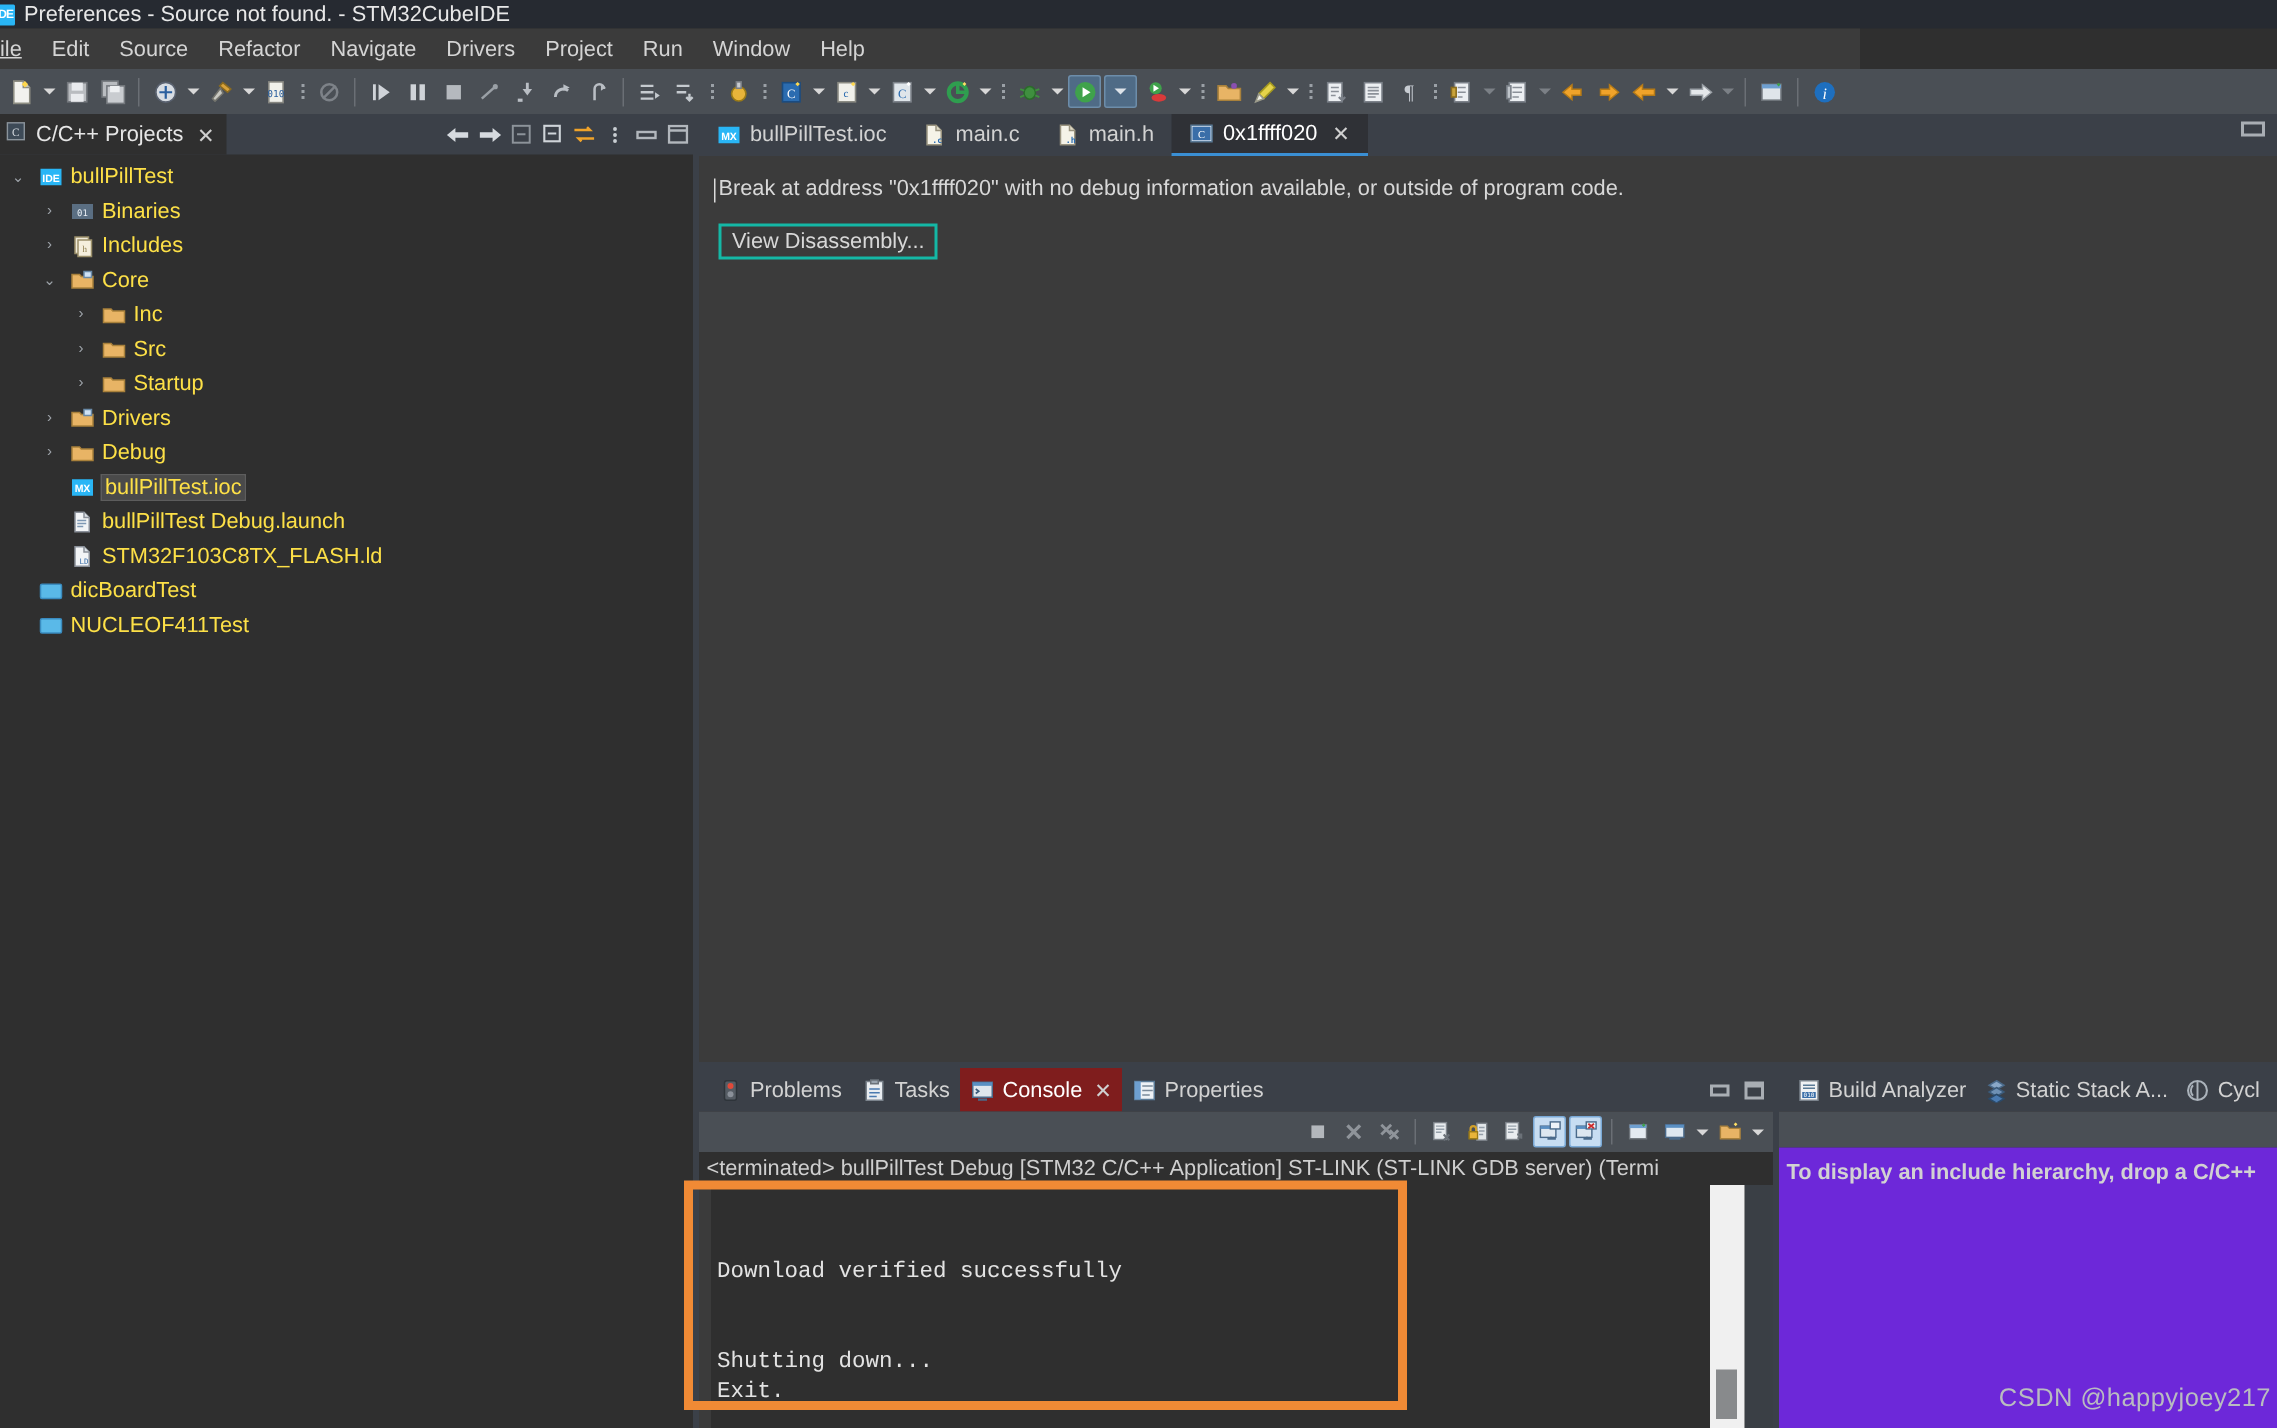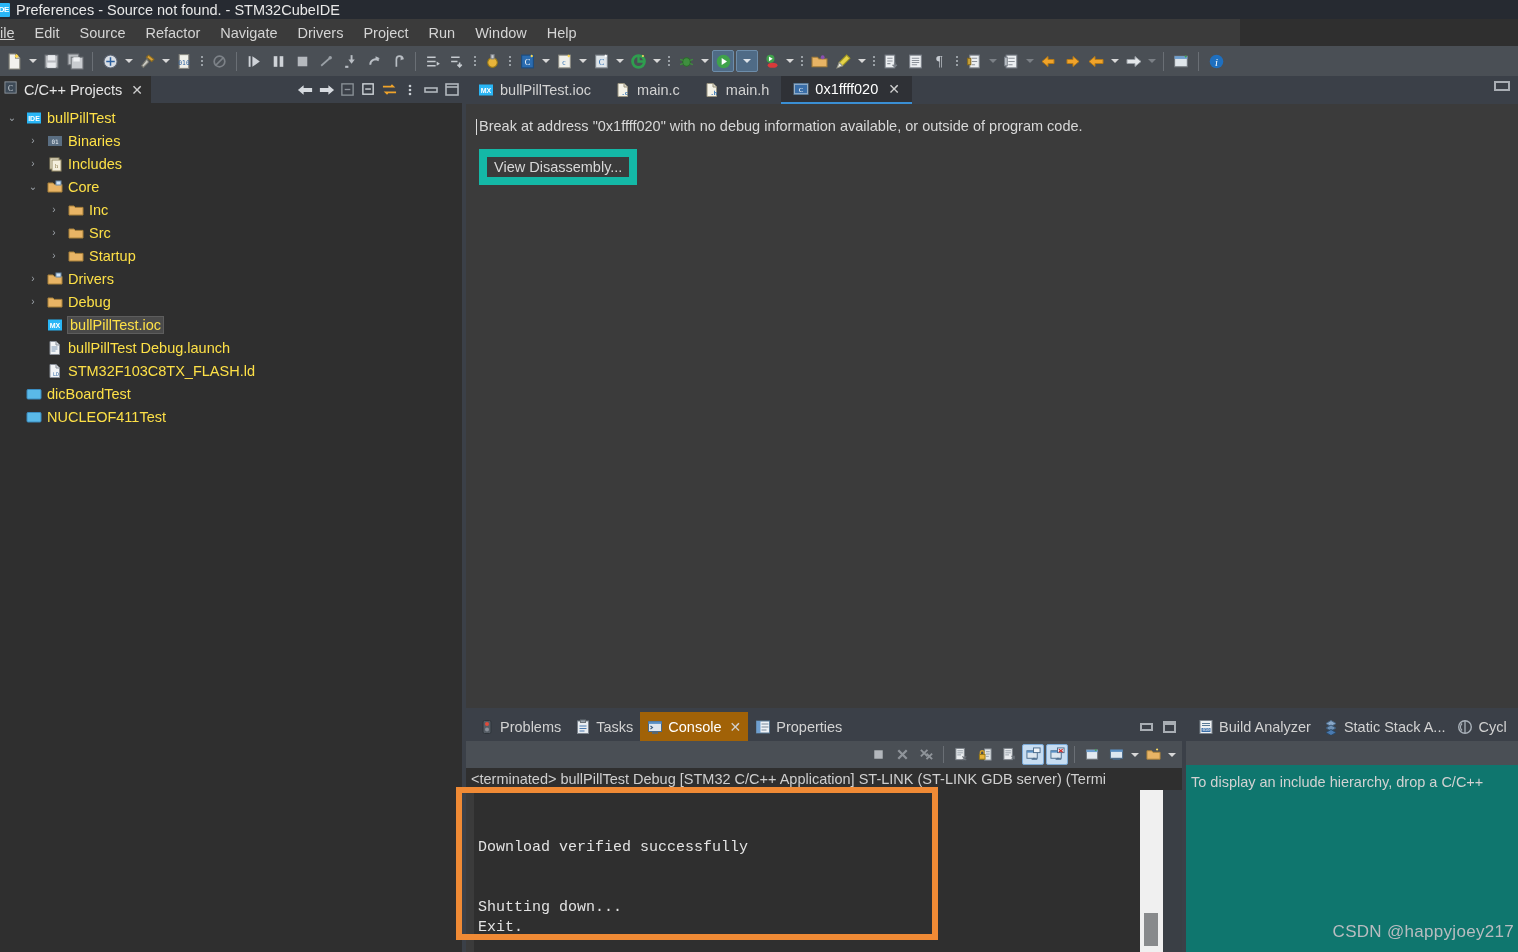--- a/index.html
+++ b/index.html
@@ -137,21 +137,21 @@
   .ed-body { position: absolute; left: 0; top: 28px; right: 0; bottom: 0; background: #3b3b3b; padding: 14px 0 0 10px; }
   .ed-line {
     color: #d8d8d8; font-size: 14.5px; white-space: nowrap;
     position: relative; padding-left: 3px;
   }
   .ed-caret {
     position: absolute; left: 0; top: 1px; width: 1px; height: 16px; background: #dcdcdc;
   }
   .ed-btn {
     display: inline-flex; align-items: center; justify-content: center;
-    border: 8px solid #14b8a6; background: #3b3b3b; color: #d8d8d8;
+    border: 2px solid #14b8a6; background: #3b3b3b; color: #d8d8d8;
     font-size: 14.5px; padding: 2px 7px; margin: 0;
   }
   .ed-row2 { margin-top: 15px; padding-left: 3px; }
   .ed-row3 {
     margin-top: 18px; padding-left: 3px;
     display: flex; align-items: center; gap: 13px;
   }
   .ed-static { color: #d8d8d8; font-size: 14.5px; }
 
   
@@ -160,21 +160,21 @@
     background: #2f2f2f;
   }
   .cp-tabrow {
     position: absolute; left: 0; top: 0; width: 720px; height: 29px;
     background: #3b4048; display: flex; align-items: center; padding-left: 6px;
   }
   .cp-tab {
     height: 29px; display: flex; align-items: center; gap: 5px;
     padding: 0 7px; font-size: 14.5px; color: #d2d2d2; white-space: nowrap;
   }
-  .cp-tab.active { background: #a16207; color: #ffffff; }
+  .cp-tab.active { background: #7f1d1d; color: #ffffff; }
   .cp-tab .x-close { color: #d0d0d0; font-size: 14px; margin-left: 3px; }
   .cp-winbtns {
     position: absolute; right: 10px; top: 0; height: 29px;
     display: flex; align-items: center; gap: 10px;
   }
   .cp-min { width: 13px; height: 8px; border: 2px solid #a9aeb4; }
   .cp-max { width: 13px; height: 12px; border: 2px solid #a9aeb4; border-top-width: 4px; }
 
   .cp-toolbar {
     position: absolute; left: 0; top: 29px; width: 720px; height: 27px;
@@ -236,21 +236,21 @@
     background: #3b4048; display: flex; align-items: center; padding-left: 6px;
   }
   .rp-tab {
     height: 29px; display: flex; align-items: center; gap: 5px;
     padding: 0 6px; font-size: 14.5px; color: #d2d2d2; white-space: nowrap;
   }
   .rp-toolrow {
     position: absolute; left: 0; top: 29px; width: 332px; height: 24px; background: #4a4f55;
   }
   .rp-body {
-    position: absolute; left: 0; top: 53px; width: 332px; bottom: 0; background: #0f766e;
+    position: absolute; left: 0; top: 53px; width: 332px; bottom: 0; background: #6d28d9; font-weight: bold;
   }
   .rp-msg {
     color: #d2d2d2; font-size: 14.5px; white-space: nowrap;
     padding: 9px 0 0 5px; overflow: hidden;
   }
   .watermark {
     position: absolute; right: 4px; bottom: 10px;
     color: #b9bcc0; font-size: 17px; white-space: nowrap; letter-spacing: 0.3px;
   }
 

